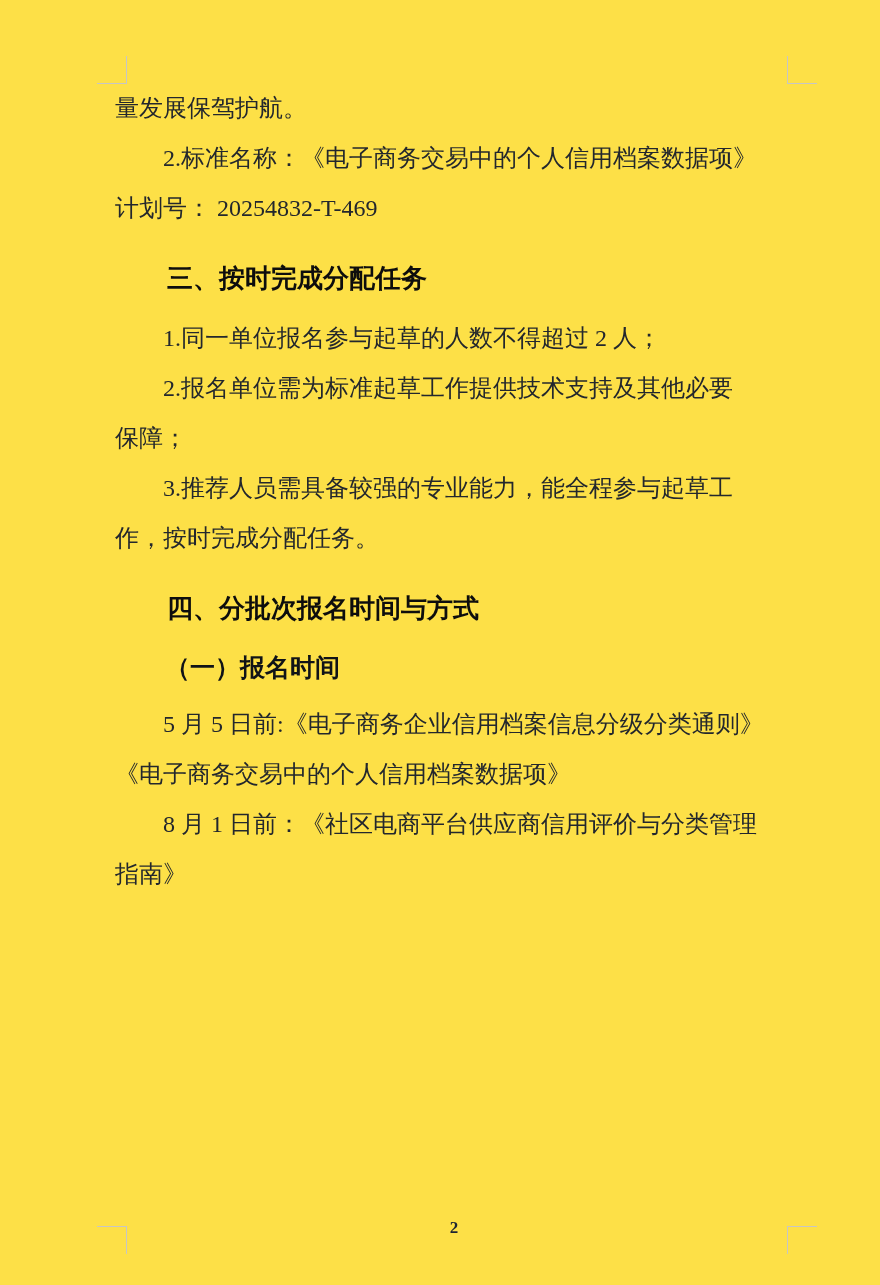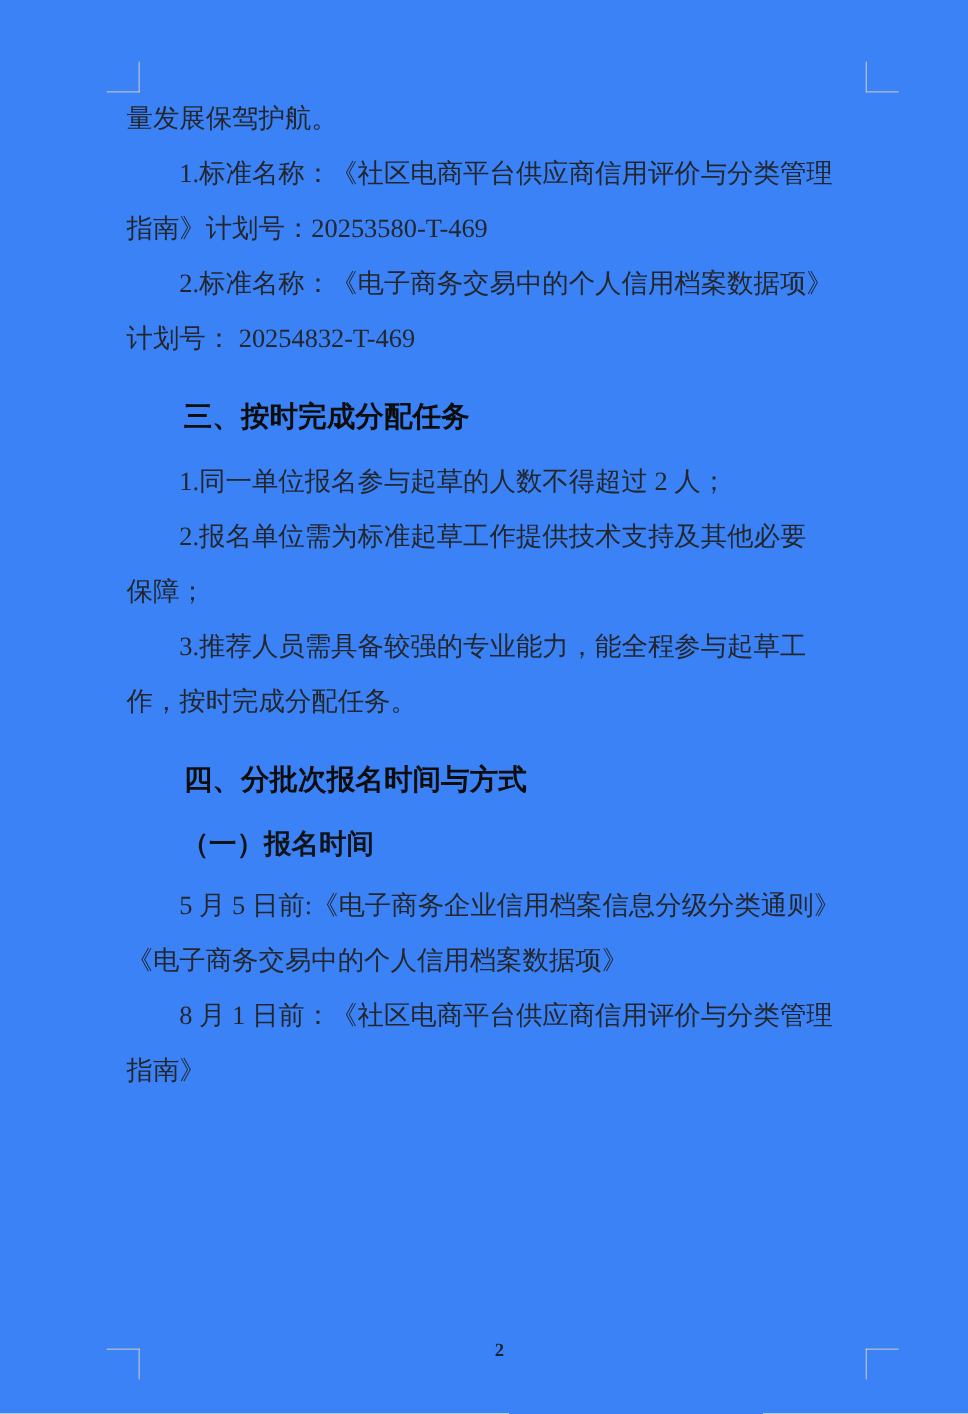--- a/index.html
+++ b/index.html
@@ -1,17 +1,17 @@
 <!DOCTYPE html>
 <html><head>
 <meta charset="utf-8">
 <style>
   html,body{margin:0;padding:0;background:#ffffff;}
   .page{
-    position:relative;width:880px;height:1285px;background:#3b82f6;overflow:hidden;
+    position:relative;width:880px;height:1285px;background:#fde047;overflow:hidden;
     font-family:"Liberation Serif","DejaVu Serif",serif;color:#23272d;
   }
   .content{position:absolute;left:115px;top:83px;width:678px;font-size:24px;line-height:50px;}
   p.para{margin:0;text-indent:2em;white-space:pre-wrap;}
   p.cont{text-indent:0;}
   h2.sec{
     font-family:"Liberation Sans","DejaVu Sans",sans-serif;
     font-size:26px;line-height:50px;font-weight:700;color:#0d0d0d;
     margin:20px 0 10px 0;text-indent:2em;white-space:pre-wrap;
   }
@@ -36,22 +36,20 @@
 
   <div class="crop crop-tl"></div>
   <div class="crop crop-tr"></div>
   <div class="crop crop-bl"></div>
   <div class="crop crop-br"></div>
 
   <div class="content">
 
     <p class="para cont">量发展保驾护航。</p>
 
-    <p class="para">1.标准名称：《社区电商平台供应商信用评价与分类管理
-指南》计划号：20253580-T-469</p>
     <p class="para">2.标准名称：《电子商务交易中的个人信用档案数据项》
 计划号： 20254832-T-469</p>
 
     <h2 class="sec">三、按时完成分配任务</h2>
     <p class="para">1.同一单位报名参与起草的人数不得超过 2 人；</p>
     <p class="para">2.报名单位需为标准起草工作提供技术支持及其他必要
 保障；</p>
     <p class="para">3.推荐人员需具备较强的专业能力，能全程参与起草工
 作，按时完成分配任务。</p>
 

